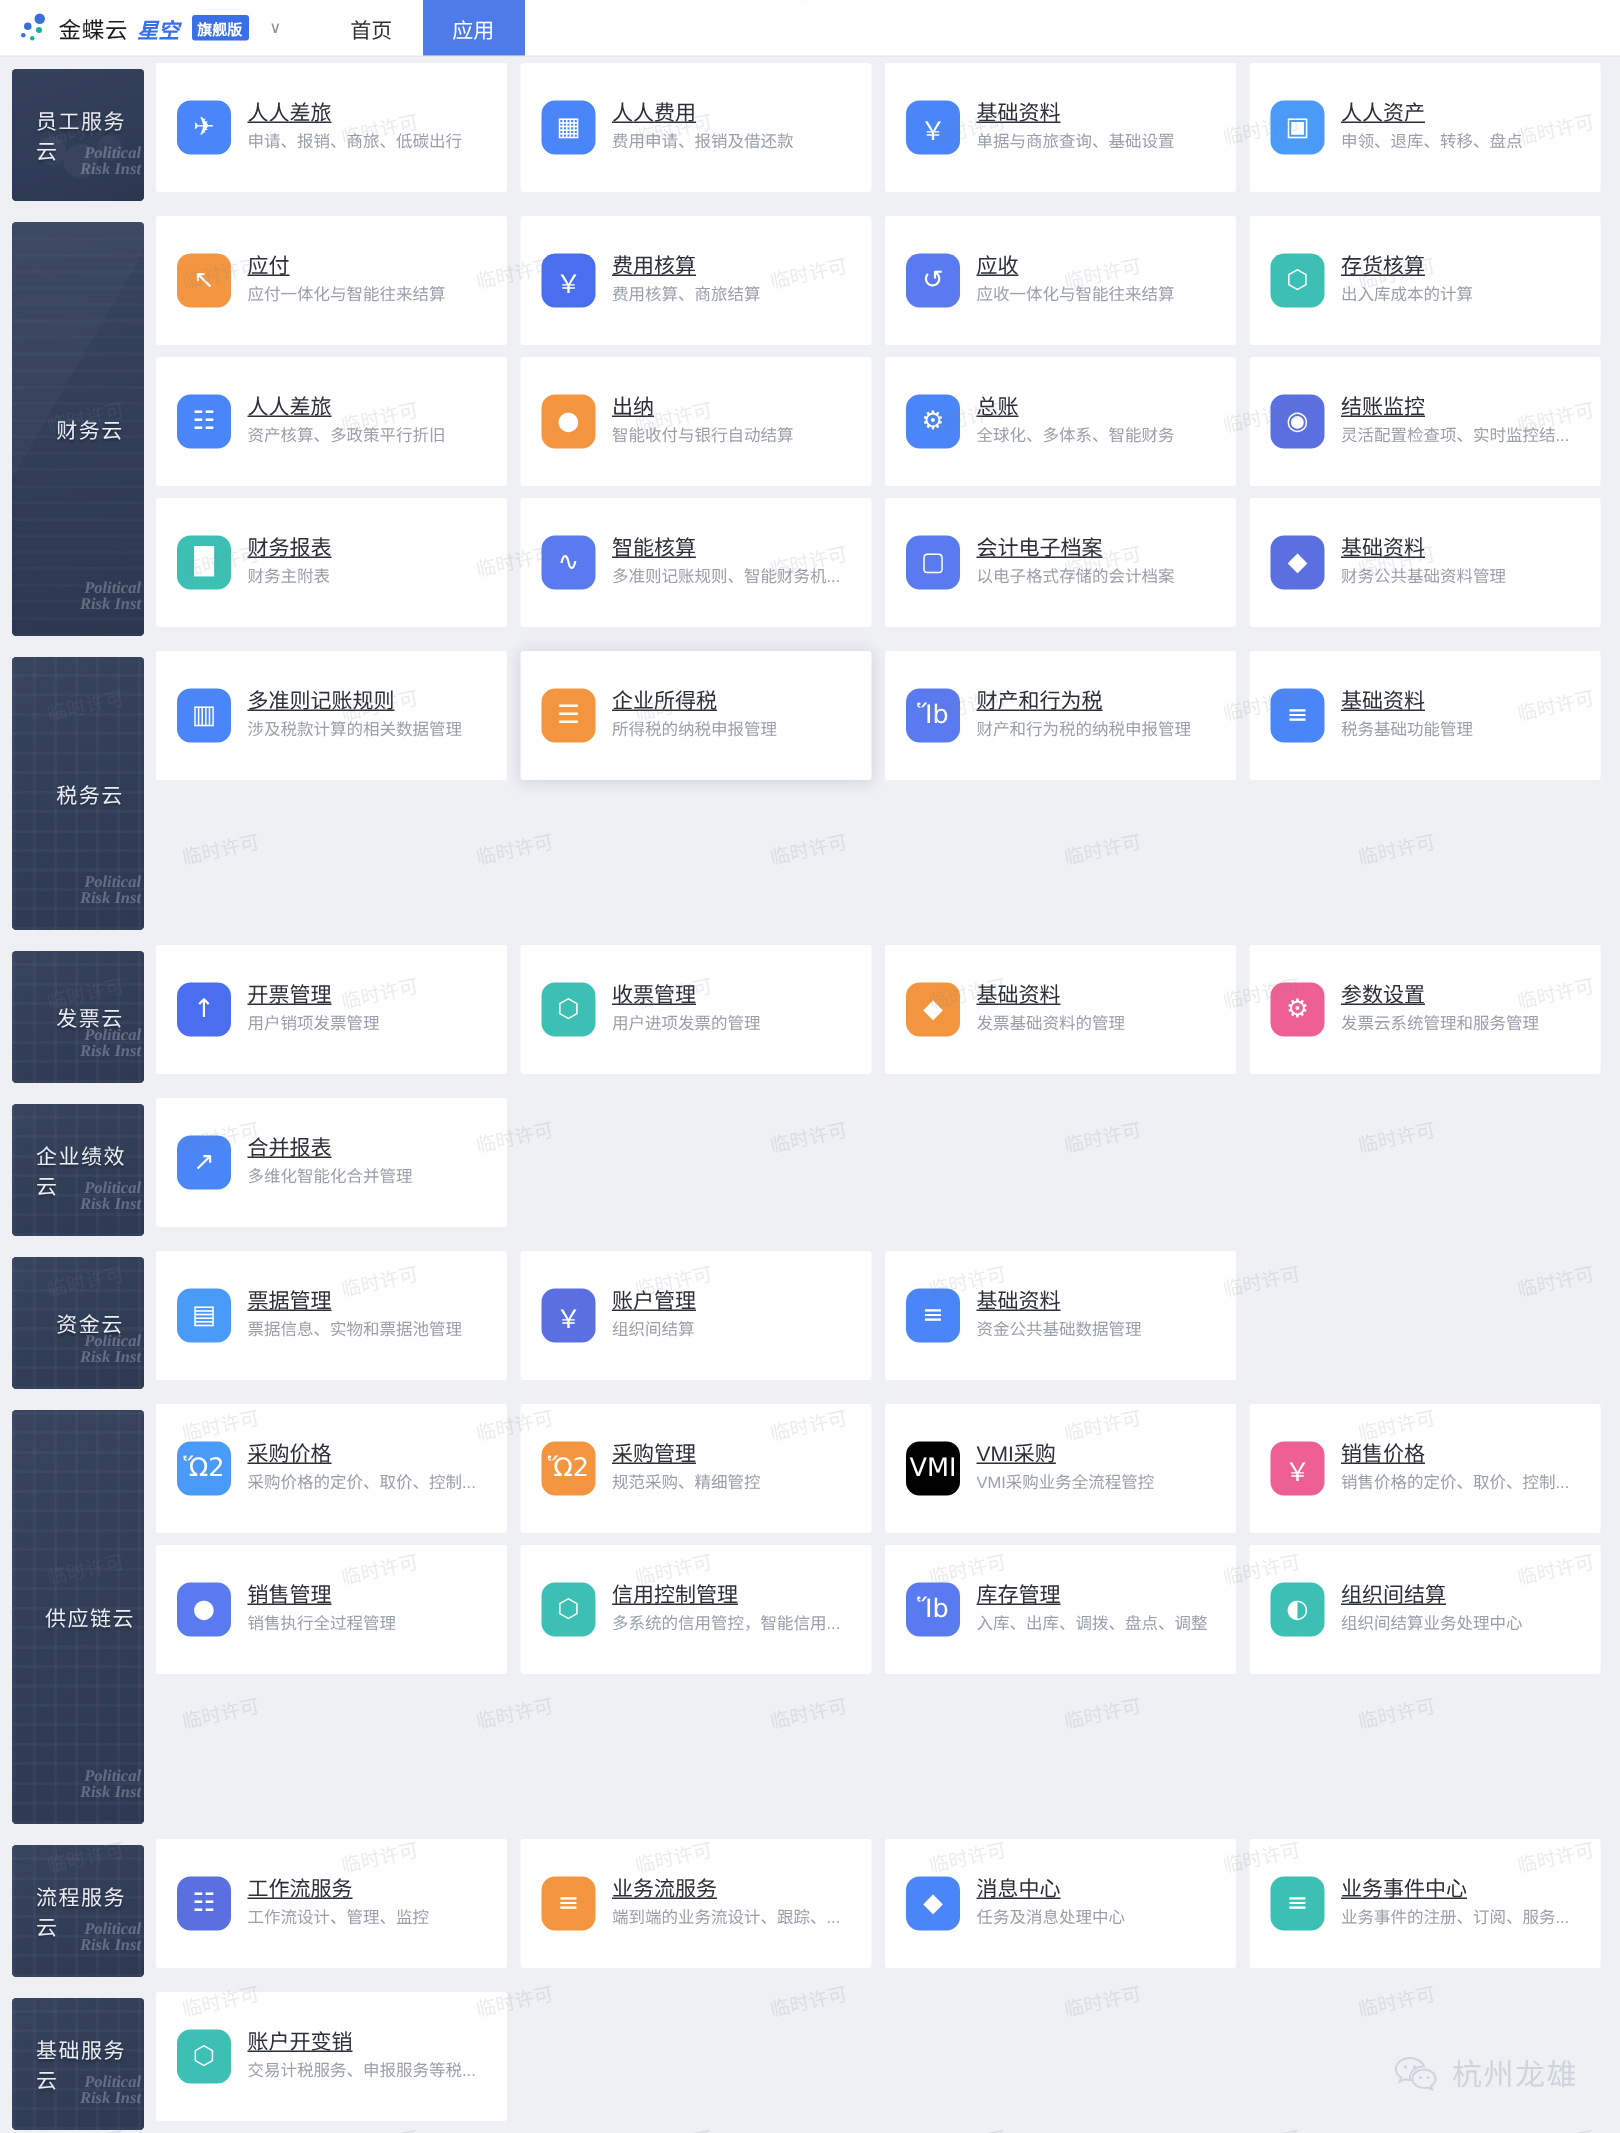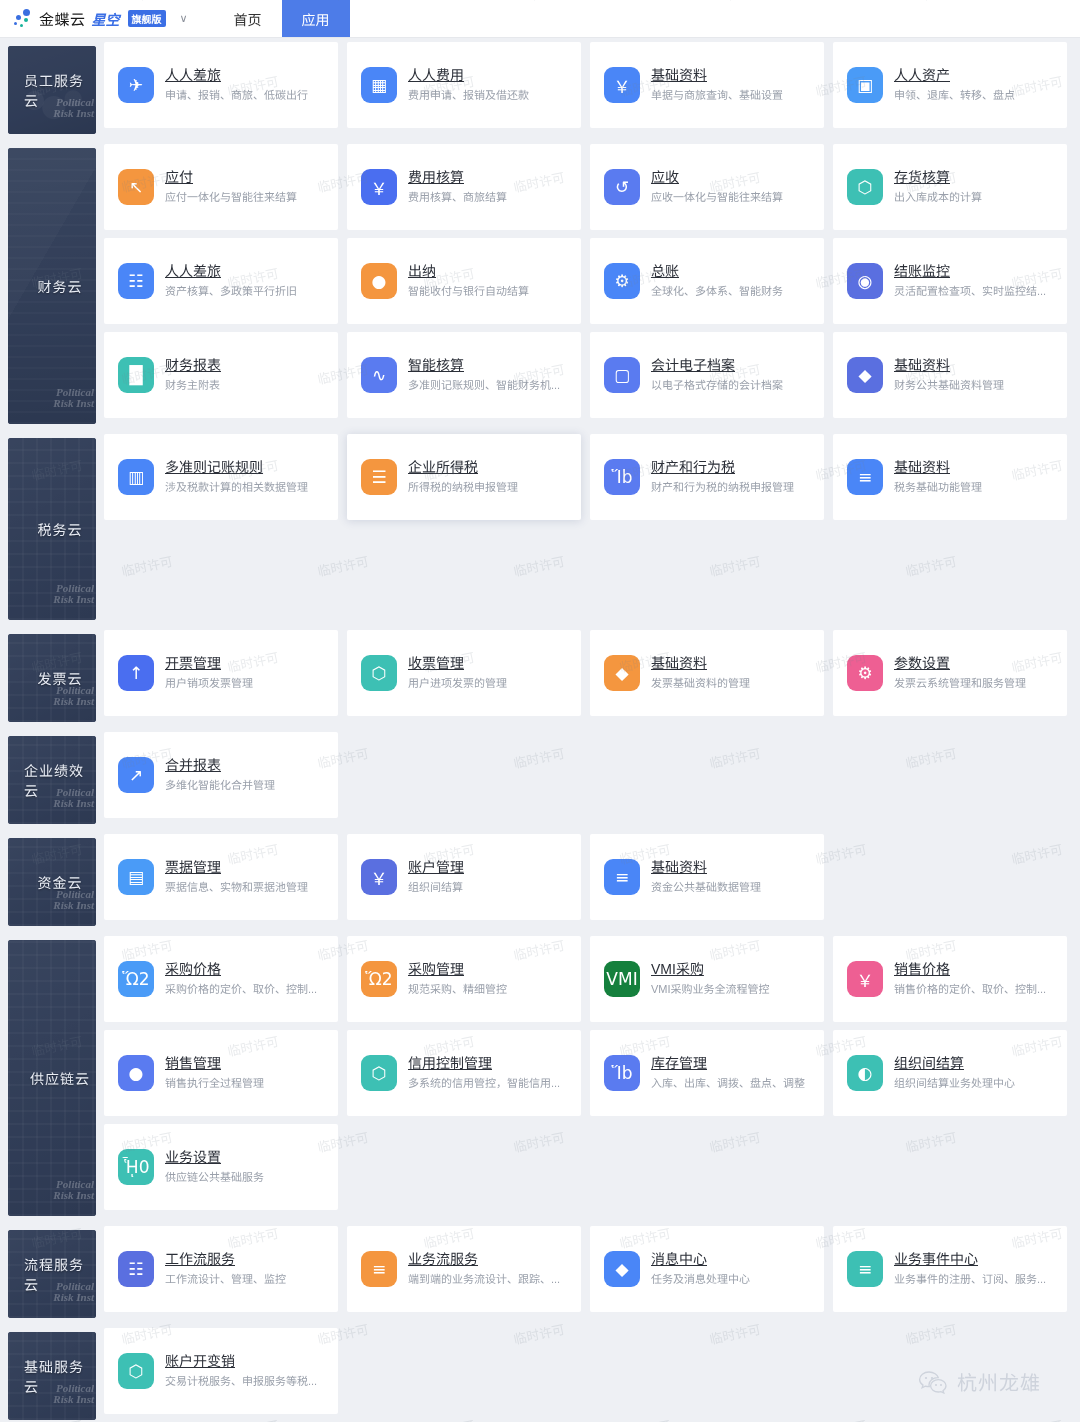--- a/index.html
+++ b/index.html
@@ -123,21 +123,21 @@
   }
   .txt{ min-width:0; }
   .t-title{ font-size:14px; color:#2b2f38; line-height:19px; white-space:nowrap;text-decoration:underline; }
   .t-desc{
     font-size:11px; color:#9aa0ab; line-height:17px; margin-top:2px;
     white-space:nowrap; overflow:hidden; text-overflow:ellipsis; max-width:168px;
   }
 
   
   .wechat{
-    position:absolute; right:39px; bottom:26px; z-index:70;
+    position:absolute; right:28px; bottom:26px; z-index:70;
     display:flex; align-items:center; gap:9px;
     color:#ced3dc; font-size:20px; letter-spacing:1px;
   }
 </style>
 </head>
 <body>
 
 <div class="header">
   <div class="brand">
     <span class="brand-dots">
@@ -491,21 +491,21 @@
         <div class="card">
           <div class="icon" style="background:#f4963f;">
             <span>Ὥ2</span>
           </div>
           <div class="txt">
             <div class="t-title">采购管理</div>
             <div class="t-desc">规范采购、精细管控</div>
           </div>
         </div>
         <div class="card">
-          <div class="icon" style="background:#15803d;align-items:center;">
+          <div class="icon" style="background:#000000;align-items:center;">
             <span>VMI</span>
           </div>
           <div class="txt">
             <div class="t-title">VMI采购</div>
             <div class="t-desc">VMI采购业务全流程管控</div>
           </div>
         </div>
         <div class="card">
           <div class="icon" style="background:#ee5f93;">
             <span>￥</span>
@@ -542,29 +542,20 @@
             <div class="t-desc">入库、出库、调拨、盘点、调整</div>
           </div>
         </div>
         <div class="card">
           <div class="icon" style="background:#3dc0b4;">
             <span>◐</span>
           </div>
           <div class="txt">
             <div class="t-title">组织间结算</div>
             <div class="t-desc">组织间结算业务处理中心</div>
-          </div>
-        </div>
-        <div class="card">
-          <div class="icon" style="background:#3dc0b4;">
-            <span>ᾟ0</span>
-          </div>
-          <div class="txt">
-            <div class="t-title">业务设置</div>
-            <div class="t-desc">供应链公共基础服务</div>
           </div>
         </div>
       </div>
     </div>
     <div class="section">
       <div class="cat" style="height: 88px;">
         <div class="photo keys"></div>
         <div class="tint"></div>
         <div class="ghost">Political<br>Risk Inst</div>
         <div class="cat-label">流程服务云</div>

